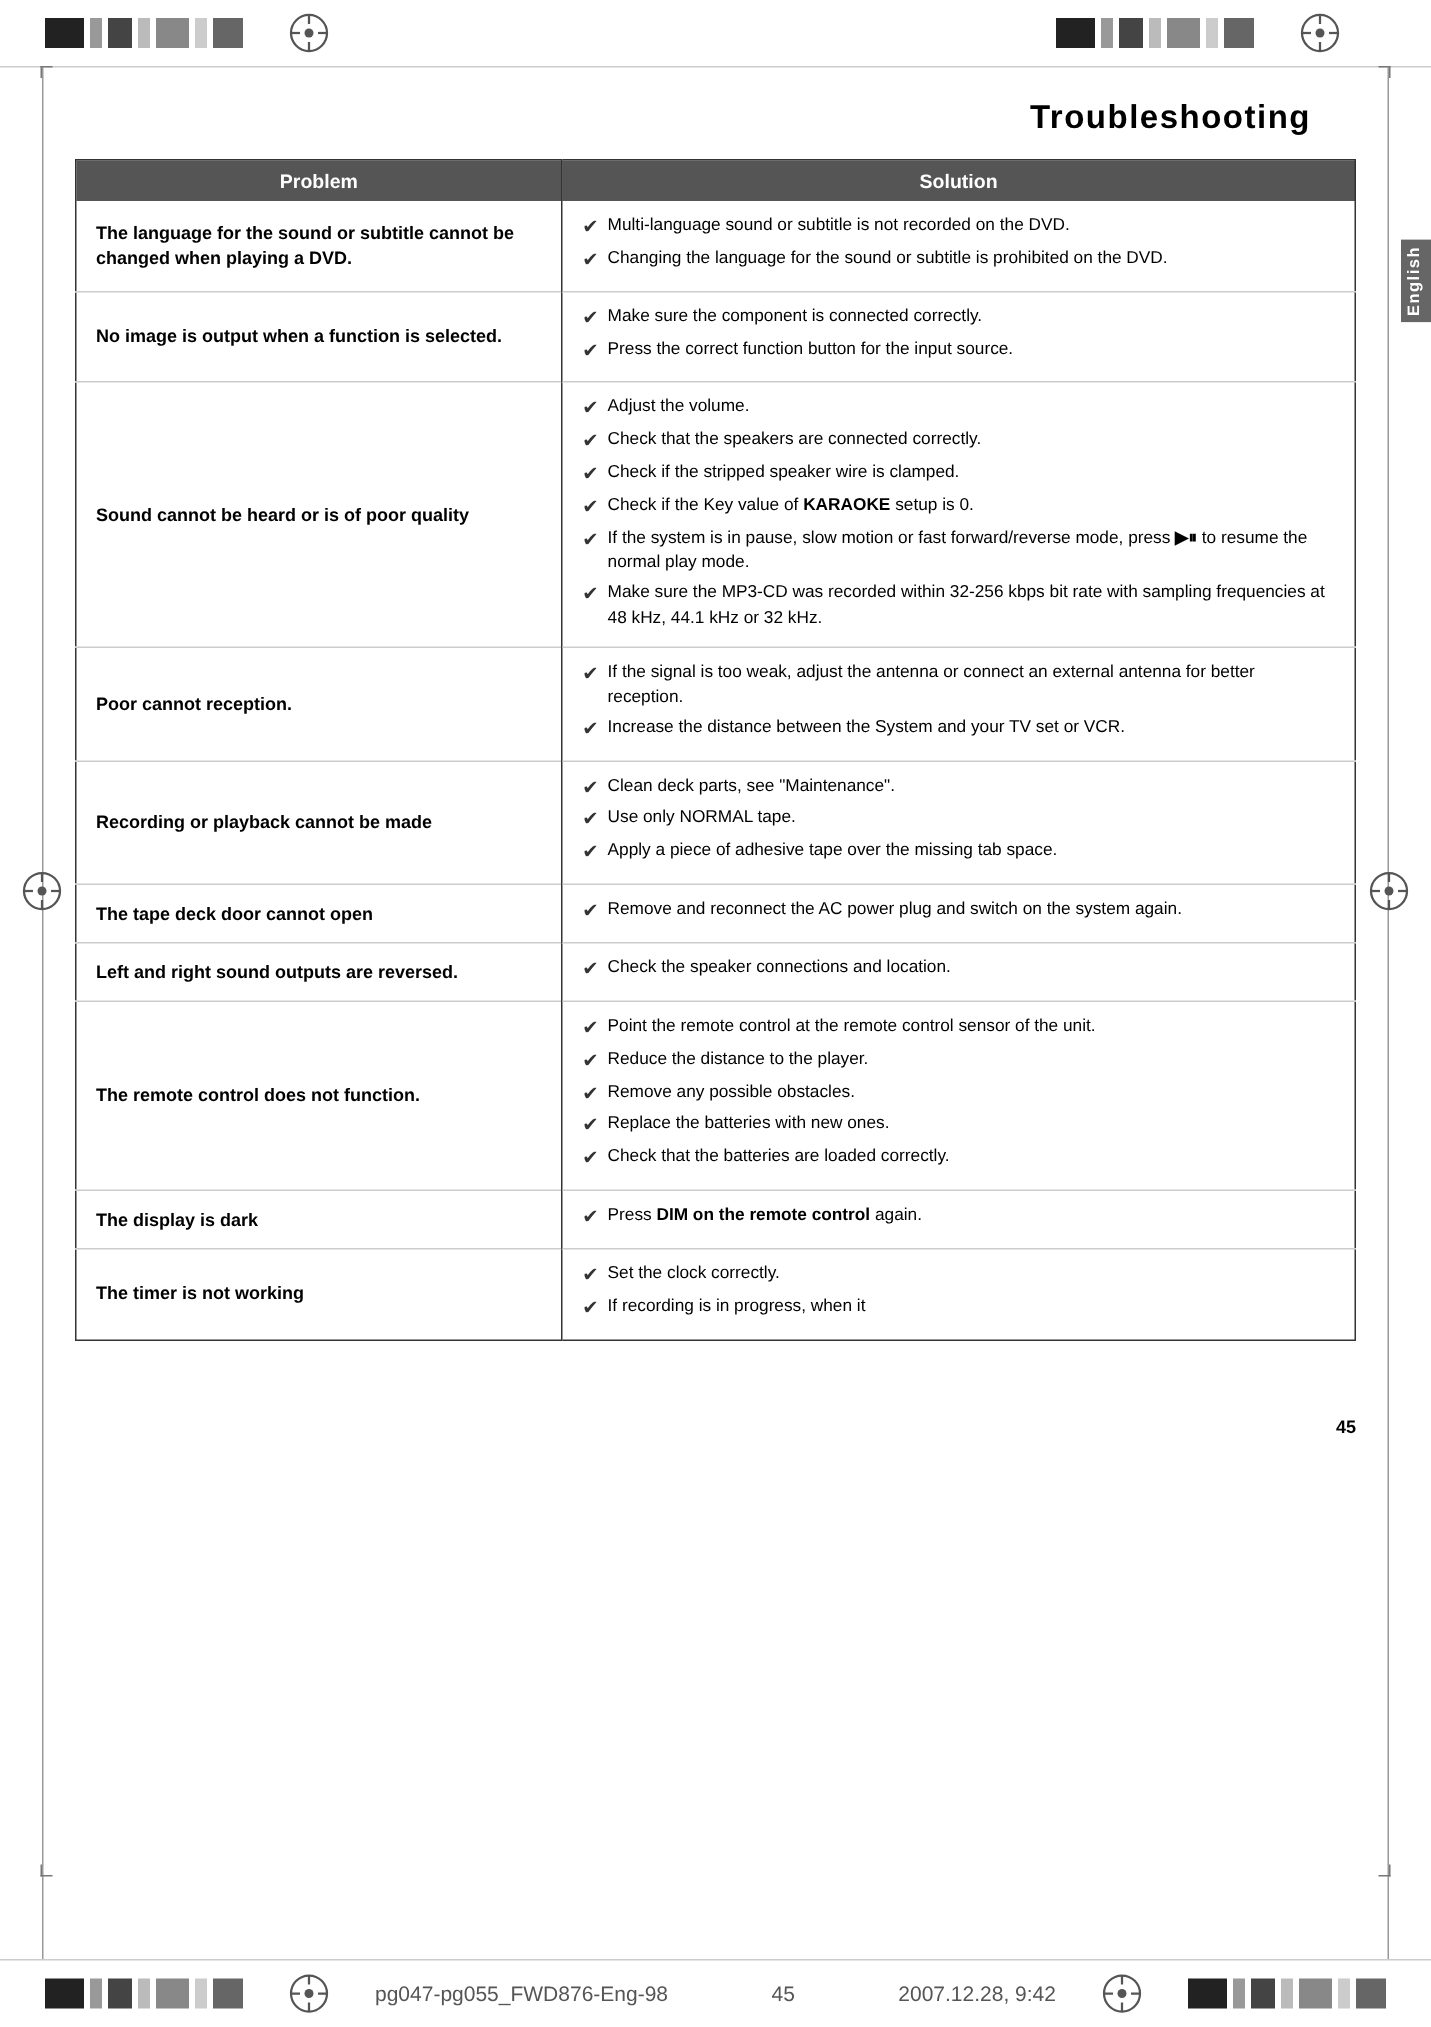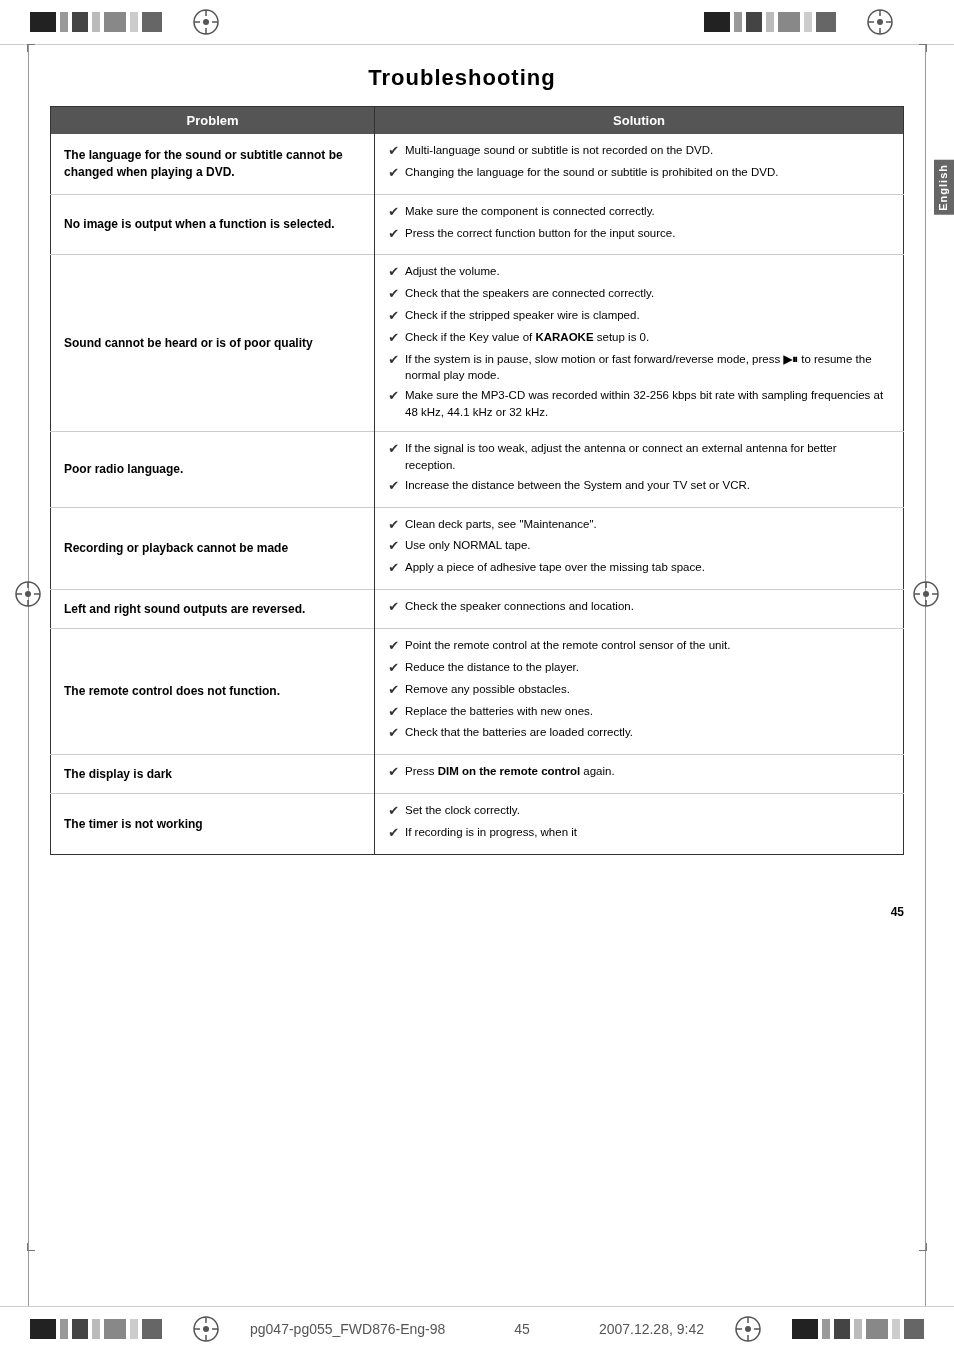--- a/index.html
+++ b/index.html
@@ -78,21 +78,21 @@
       text-align: center;
     }
 
     
     .main-content {
       padding: 20px 50px 40px 50px;
     }
 
     
     .page-title {
-      text-align: center;
+      text-align: right;
       font-size: 22px;
       font-weight: bold;
       margin-bottom: 15px;
       padding-right: 30px;
       letter-spacing: 1px;
     }
 
     
     .troubleshoot-table {
       width: 100%;
@@ -322,21 +322,21 @@
                 <span>If the system is in pause, slow motion or fast forward/reverse mode, press <strong>▶⏸</strong> to resume the normal play mode.</span>
               </li>
               <li>
                 <span class="check-mark">✔</span>
                 <span>Make sure the MP3-CD was recorded within 32-256 kbps bit rate with sampling frequencies at 48 kHz, 44.1 kHz or 32 kHz.</span>
               </li>
             </ul>
           </td>
         </tr>
         <tr>
-          <td class="problem-cell">Poor radio language.</td>
+          <td class="problem-cell">Poor cannot reception.</td>
           <td class="solution-cell">
             <ul class="solution-list">
               <li>
                 <span class="check-mark">✔</span>
                 <span>If the signal is too weak, adjust the antenna or connect an external antenna for better reception.</span>
               </li>
               <li>
                 <span class="check-mark">✔</span>
                 <span>Increase the distance between the System and your TV set or VCR.</span>
               </li>
@@ -351,20 +351,31 @@
                 <span class="check-mark">✔</span>
                 <span>Clean deck parts, see "Maintenance".</span>
               </li>
               <li>
                 <span class="check-mark">✔</span>
                 <span>Use only NORMAL tape.</span>
               </li>
               <li>
                 <span class="check-mark">✔</span>
                 <span>Apply a piece of adhesive tape over the missing tab space.</span>
+              </li>
+            </ul>
+          </td>
+        </tr>
+        <tr>
+          <td class="problem-cell">The tape deck door cannot open</td>
+          <td class="solution-cell">
+            <ul class="solution-list">
+              <li>
+                <span class="check-mark">✔</span>
+                <span>Remove and reconnect the AC power plug and switch on the system again.</span>
               </li>
             </ul>
           </td>
         </tr>
         <tr>
           <td class="problem-cell">Left and right sound outputs are reversed.</td>
           <td class="solution-cell">
             <ul class="solution-list">
               <li>
                 <span class="check-mark">✔</span>

